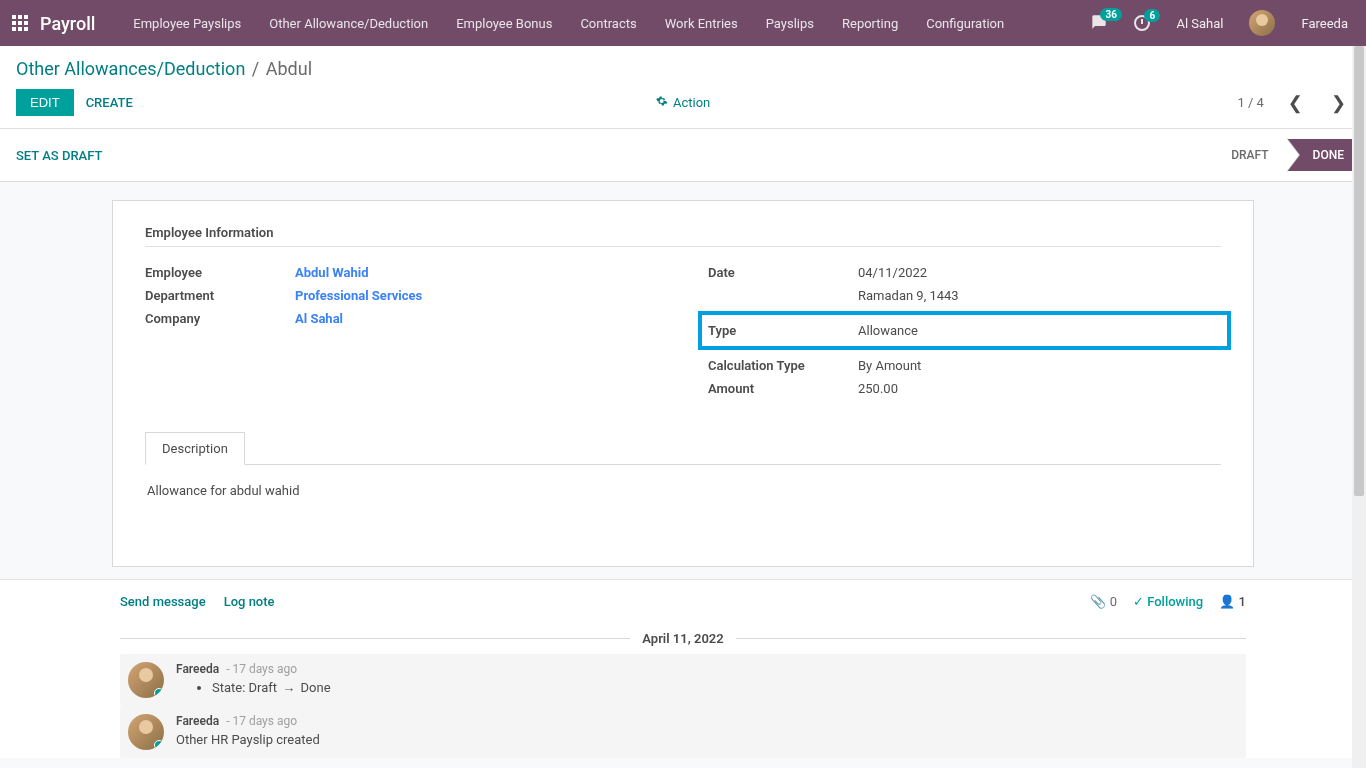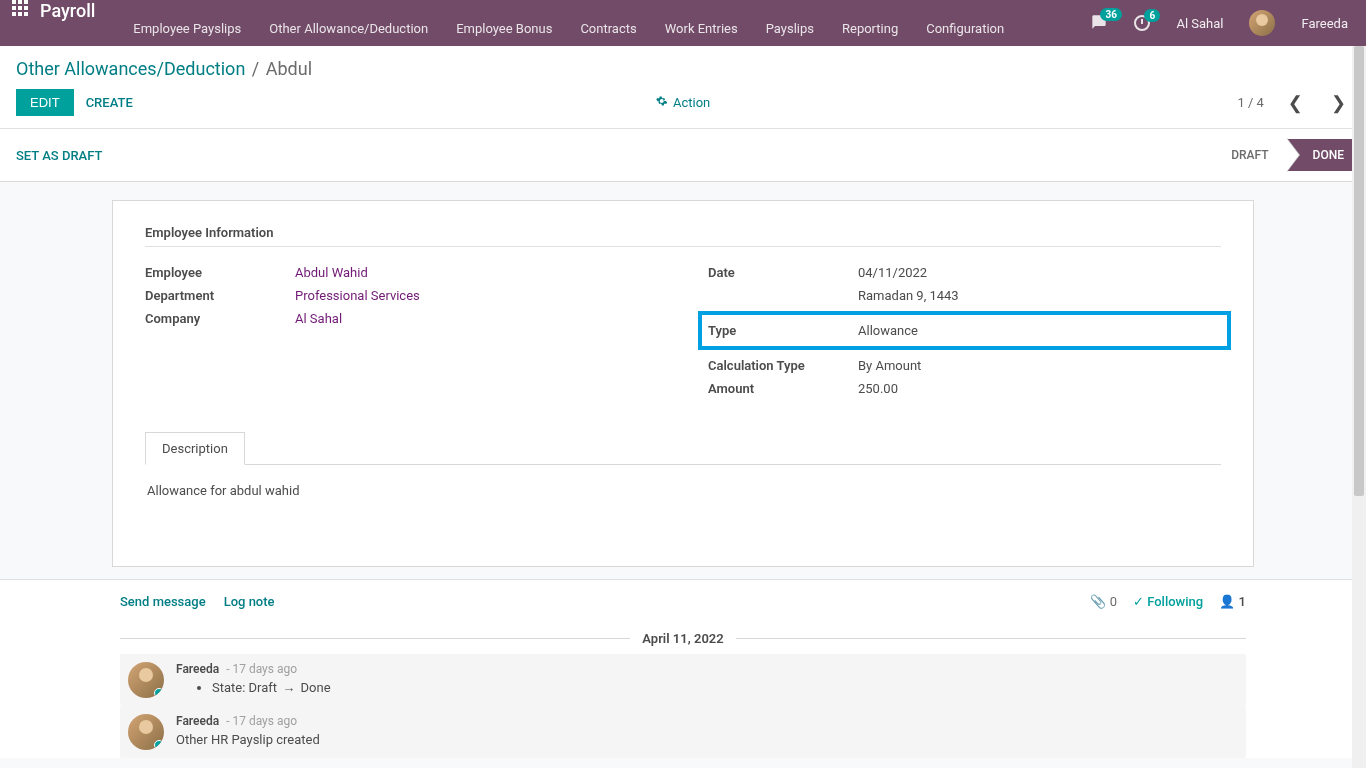--- a/index.html
+++ b/index.html
@@ -1,19 +1,19 @@
 <!DOCTYPE html>
 <html><head>
 <meta charset="utf-8">
 <style>
 * { margin: 0; padding: 0; box-sizing: border-box; }
 body { font-family: -apple-system, BlinkMacSystemFont, "Segoe UI", Roboto, sans-serif; font-size: 13px; color: #4c4c4c; background: #f8f9fa; width: 1366px; height: 768px; overflow: hidden; position: relative; }
 
 
-.topnav { background: #714B67; color: #fff; height: 46px; display: flex; padding: 0 8px; }
+.topnav { background: #714B67; color: #fff; height: 46px; display: flex; align-items: center; padding: 12px 8px; }
 .topnav .apps-icon { display: grid; grid-template-columns: repeat(3, 4px); grid-template-rows: repeat(3, 4px); gap: 2px; margin: 0 12px 0 4px; cursor: pointer; }
 .topnav .apps-icon span { background: #fff; width: 4px; height: 4px; }
 .topnav .brand { font-size: 18px; font-weight: 500; margin-right: 24px; color: #fff; }
 .topnav .menu { display: flex; gap: 0; flex: 1; }
 .topnav .menu a { color: rgba(255,255,255,0.85); padding: 0 14px; font-size: 13px; height: 56px; display: flex; align-items: center; cursor: pointer; }
 .topnav .right { display: flex; align-items: center; gap: 26px; padding-right: 10px; }
 .topnav .chat-badge, .topnav .clock-badge { position: relative; cursor: pointer; }
 .topnav .chat-icon { width: 18px; height: 16px; }
 .topnav .badge { background: #00A09D; color: #fff; font-size: 10px; padding: 1px 5px; border-radius: 8px; position: absolute; top: -6px; left: 10px; font-weight: bold; }
 .topnav .company { color: rgba(255,255,255,0.9); font-size: 13px; cursor: pointer; }
@@ -51,21 +51,21 @@
 .status-step.active::before { content: ''; position: absolute; left: 0; top: 0; border-left: 12px solid #fff; border-top: 16px solid transparent; border-bottom: 16px solid transparent; }
 
 
 .form-sheet { background: #fff; border: 1px solid #d8d8d8; margin: 18px auto 0; width: 1142px; padding: 24px 32px 50px; }
 .section-title { font-size: 13px; font-weight: 600; color: #4c4c4c; border-bottom: 1px solid #e0e0e0; padding-bottom: 6px; margin-bottom: 14px; }
 .form-cols { display: flex; gap: 50px; }
 .form-col { flex: 1; }
 .form-row { display: flex; padding: 4px 0; }
 .form-row .label { width: 150px; font-weight: 600; color: #4c4c4c; font-size: 13px; }
 .form-row .value { color: #4c4c4c; font-size: 13px; }
-.form-row .value.link { color: #701a75; cursor: pointer; }
+.form-row .value.link { color: #3b82f6; cursor: pointer; font-weight: bold; }
 .highlight-box { border: 4px solid #00a0e3; margin: 4px -10px; padding: 4px 6px; }
 .notebook { margin-top: 32px; }
 .tab-headers { display: flex; border-bottom: 1px solid #d8d8d8; }
 .tab-header { background: #fff; border: 1px solid #d8d8d8; border-bottom: 1px solid #fff; padding: 8px 16px; font-size: 13px; margin-bottom: -1px; color: #4c4c4c; cursor: pointer; }
 .tab-content { padding: 18px 2px; font-size: 13px; color: #4c4c4c; }
 
 
 .chatter { background: #fff; border-top: 1px solid #e0e0e0; margin-top: 12px; }
 .chatter-inner { width: 1142px; margin: 0 auto; }
 .chatter-top { display: flex; align-items: flex-end; padding: 14px 8px; }

